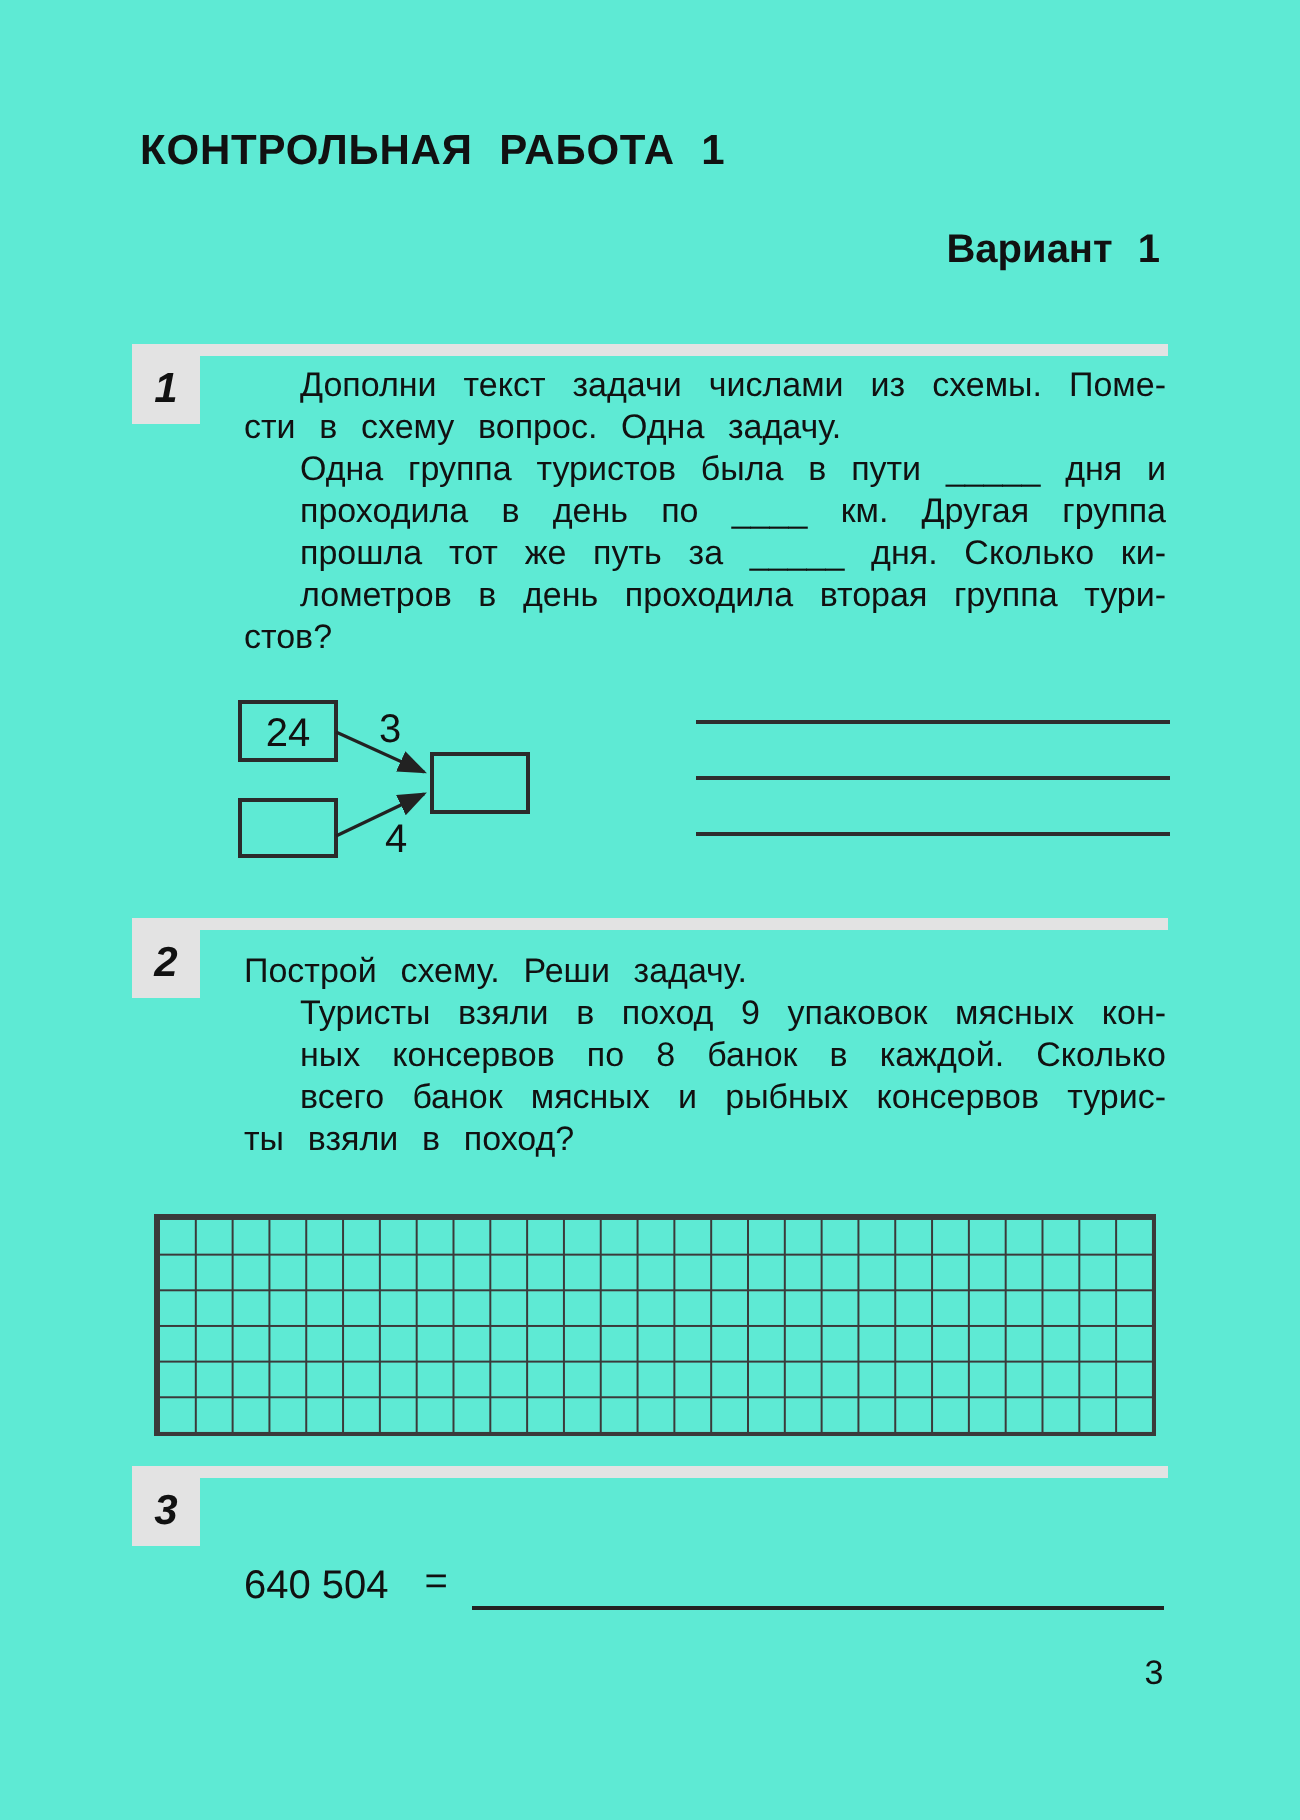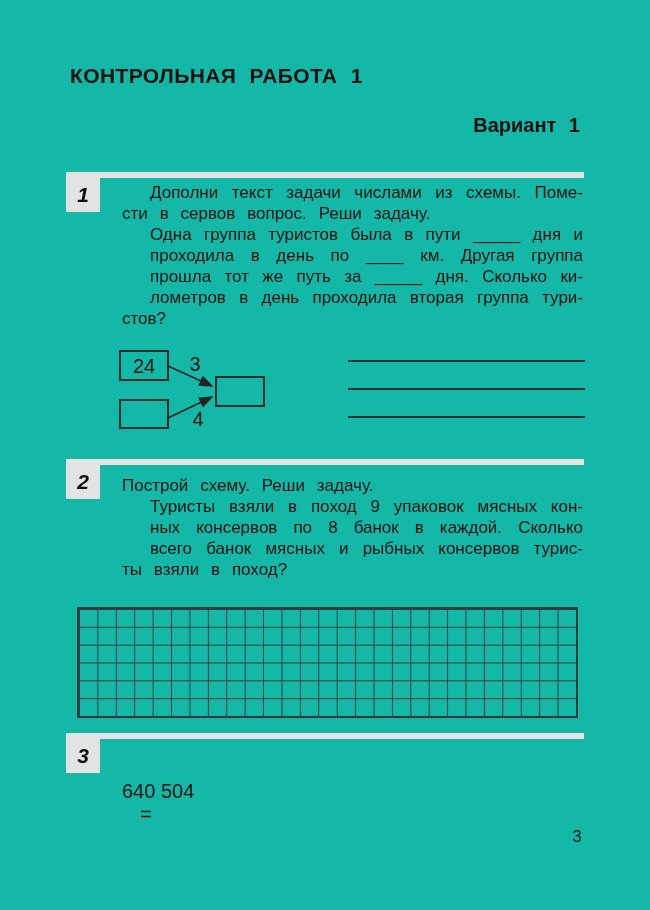--- a/index.html
+++ b/index.html
@@ -1,17 +1,17 @@
 <!DOCTYPE html>
 <html><head>
 <meta charset="utf-8">
 <style>
   html,body { margin:0; padding:0; background:#ffffff; }
   .page {
-    position:relative; width:650px; height:910px; background:#14b8a6;
+    position:relative; width:650px; height:910px; background:#5eead4;
     font-family:"Liberation Sans", sans-serif; color:#111111; overflow:hidden;
   }
   .title {
     position:absolute; left:70px; top:64px; font-size:21px; font-weight:bold;
     letter-spacing:0.4px; word-spacing:7px;
   }
   .variant {
     position:absolute; left:0; top:114px; width:580px; text-align:right;
     font-size:20px; font-weight:bold; word-spacing:7px;
   }
@@ -37,39 +37,39 @@
   .grid {
     position:absolute; left:77px; top:607px; width:501px; height:111px;
     box-sizing:border-box; border:2px solid #3a3a3a;
     background-image:
       linear-gradient(to right,  #3a3a3a 1px, transparent 1px),
       linear-gradient(to bottom, #3a3a3a 1px, transparent 1px);
     background-size: calc(100%/27) calc(100%/6);
   }
   .equation {
     position:absolute; left:122px; top:780px; width:460px;
-    display:flex; align-items:flex-start; font-size:20px;flex-direction:column;
+    display:flex; align-items:flex-end; font-size:20px;
   }
   .eq-op { margin:0 12px 2px 18px; }
   .eq-underline { flex:1; height:20px; border-bottom:2px solid #222222; }
   .page-num { position:absolute; left:564px; top:827px; width:26px; text-align:center; font-size:17px; }
 </style>
 </head>
 <body>
 
 <div class="page">
 
   <div class="title">КОНТРОЛЬНАЯ РАБОТА 1</div>
   <div class="variant">Вариант 1</div>
 
   <div class="bar" id="bar1"></div>
   <div class="numbox" id="numbox1">1</div>
   <div class="tasktext" id="task1-text">
     <div class="tline j">Дополни текст задачи числами из схемы. Поме-</div>
-    <div class="tline">сти в сервов вопрос. Реши задачу.</div>
+    <div class="tline">сти в схему вопрос. Одна задачу.</div>
     <div class="tline j">Одна группа туристов была в пути _____ дня и</div>
     <div class="tline j">проходила в день по ____ км. Другая группа</div>
     <div class="tline j">прошла тот же путь за _____ дня. Сколько ки-</div>
     <div class="tline j">лометров в день проходила вторая группа тури-</div>
     <div class="tline">стов?</div>
   </div>
 
   <svg class="diagram" width="170" height="95" viewBox="0 0 170 95">
     <defs>
       <marker id="ah" markerWidth="10" markerHeight="8" refX="8" refY="3.5" orient="auto">

